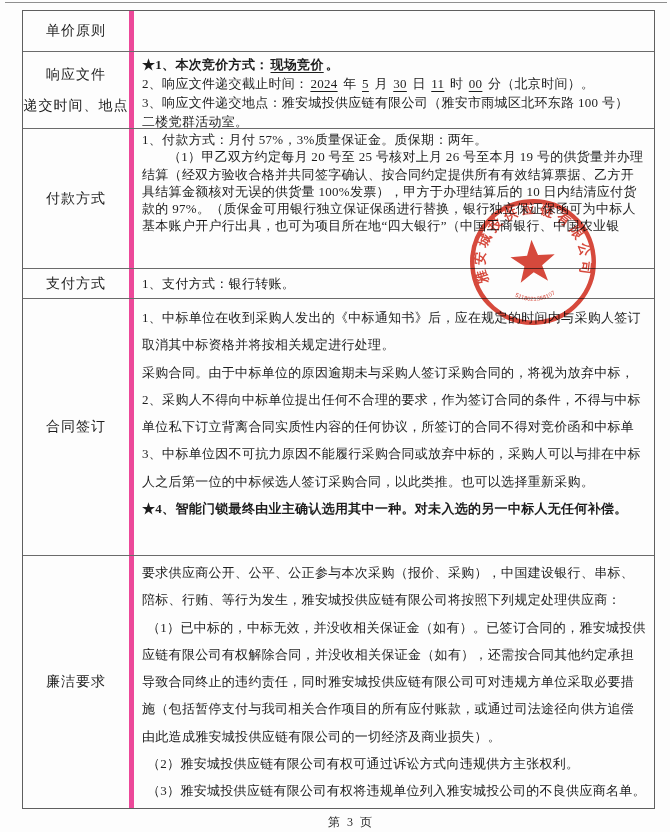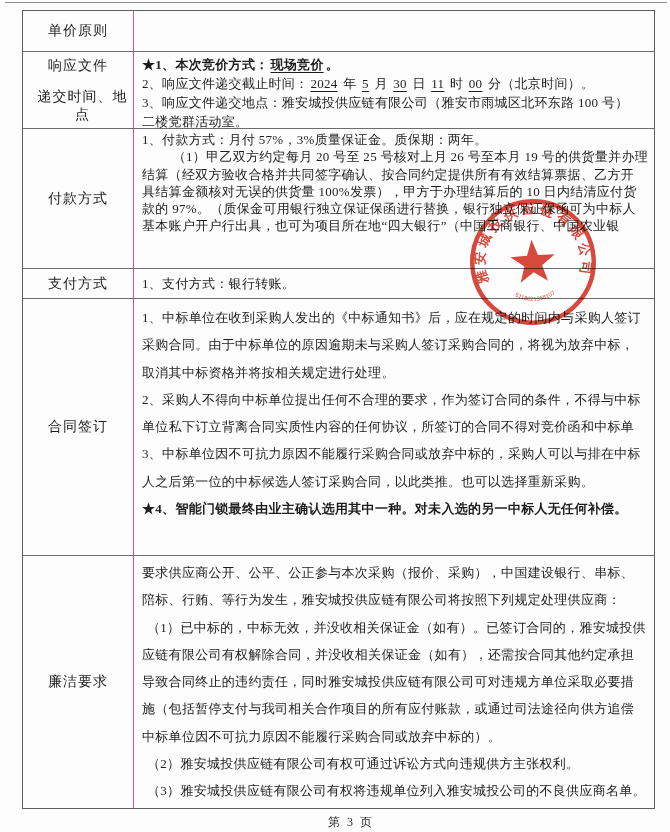--- a/index.html
+++ b/index.html
@@ -19,37 +19,37 @@
   .doc-table{
     position:absolute;left:22px;top:10px;width:633px;
     border:1px solid #5f5f5f;
     box-sizing:border-box;
     background:transparent;
   }
   .row{display:flex;box-sizing:border-box;}
   .row + .row{border-top:1px solid #6b6b6b;}
   .cell-label{
     width:111px;flex:0 0 111px;
-    border-right:1px solid #ec4899;
+    border-right:5px solid #ec4899;
     box-sizing:border-box;
     display:flex;flex-direction:column;
     justify-content:center;
     font-size:14px;letter-spacing:1px;
     text-align:center;
   }
-  .cell-label .lbl2{margin-top:13px;margin-left:9px;}
+  .cell-label .lbl2{margin-top:13px;}
   .cell-content{
     flex:1 1 auto;min-width:0;
     padding:0 6px 0 8px;
     box-sizing:border-box;
   }
   .line{white-space:pre;letter-spacing:0.3px;}
   .u{text-decoration:underline;text-underline-offset:3px;padding:0 2px;}
   .b{font-weight:bold;}
-  .ind{padding-left:26px;text-align:right;}
+  .ind{padding-left:26px;}
   .ind1{padding-left:5px;}
 
   
   .rowA{height:40px;}
   .rowB{height:77px;}
   .rowC{height:140px;}
   .rowD{height:30px;}
   .rowE{height:257px;}
   .rowF{height:253px;}
 
@@ -121,42 +121,42 @@
           <div class="line"><span>1、支付方式：银行转账。</span></div>
         </div>
     </div>
 
     <div class="row rowE">
       <div class="cell-label">
         <span>合同签订</span>
       </div>
       <div class="cell-content">
           <div class="line"><span>1、中标单位在收到采购人发出的《中标通知书》后，应在规定的时间内与采购人签订</span></div>
+          <div class="line"><span>取消其中标资格并将按相关规定进行处理。</span></div>
           <div class="line"><span>采购合同。由于中标单位的原因逾期未与采购人签订采购合同的，将视为放弃中标，</span></div>
-          <div class="line"><span>取消其中标资格并将按相关规定进行处理。</span></div>
           <div class="line"><span>2、采购人不得向中标单位提出任何不合理的要求，作为签订合同的条件，不得与中标</span></div>
           <div class="line"><span>单位私下订立背离合同实质性内容的任何协议，所签订的合同不得对竞价函和中标单</span></div>
           <div class="line"><span>3、中标单位因不可抗力原因不能履行采购合同或放弃中标的，采购人可以与排在中标</span></div>
           <div class="line"><span>人之后第一位的中标候选人签订采购合同，以此类推。也可以选择重新采购。</span></div>
           <div class="line b"><span>★4、智能门锁最终由业主确认选用其中一种。对未入选的另一中标人无任何补偿。</span></div>
         </div>
     </div>
 
     <div class="row rowF">
       <div class="cell-label">
         <span>廉洁要求</span>
       </div>
       <div class="cell-content">
           <div class="line"><span>要求供应商公开、公平、公正参与本次采购（报价、采购），中国建设银行、串标、</span></div>
           <div class="line"><span>陪标、行贿、等行为发生，雅安城投供应链有限公司将按照下列规定处理供应商：</span></div>
           <div class="line ind1"><span>（1）已中标的，中标无效，并没收相关保证金（如有）。已签订合同的，雅安城投供</span></div>
           <div class="line"><span>应链有限公司有权解除合同，并没收相关保证金（如有），还需按合同其他约定承担</span></div>
           <div class="line"><span>导致合同终止的违约责任，同时雅安城投供应链有限公司可对违规方单位采取必要措</span></div>
           <div class="line"><span>施（包括暂停支付与我司相关合作项目的所有应付账款，或通过司法途径向供方追偿</span></div>
-          <div class="line"><span>中标单位因不可抗力原因不能履行采购合同或放弃中标的）。</span></div>
+          <div class="line"><span>由此造成雅安城投供应链有限公司的一切经济及商业损失）。</span></div>
           <div class="line ind1"><span>（2）雅安城投供应链有限公司有权可通过诉讼方式向违规供方主张权利。</span></div>
           <div class="line ind1"><span>（3）雅安城投供应链有限公司有权将违规单位列入雅安城投公司的不良供应商名单。</span></div>
         </div>
     </div>
 
   </div>
 
   <svg class="stamp" viewBox="0 0 140 140">
     <defs>
       <path id="sealTopArc" d="M 23.02 87.1 A 50 50 0 1 1 116.98 87.1" fill="none"></path>

